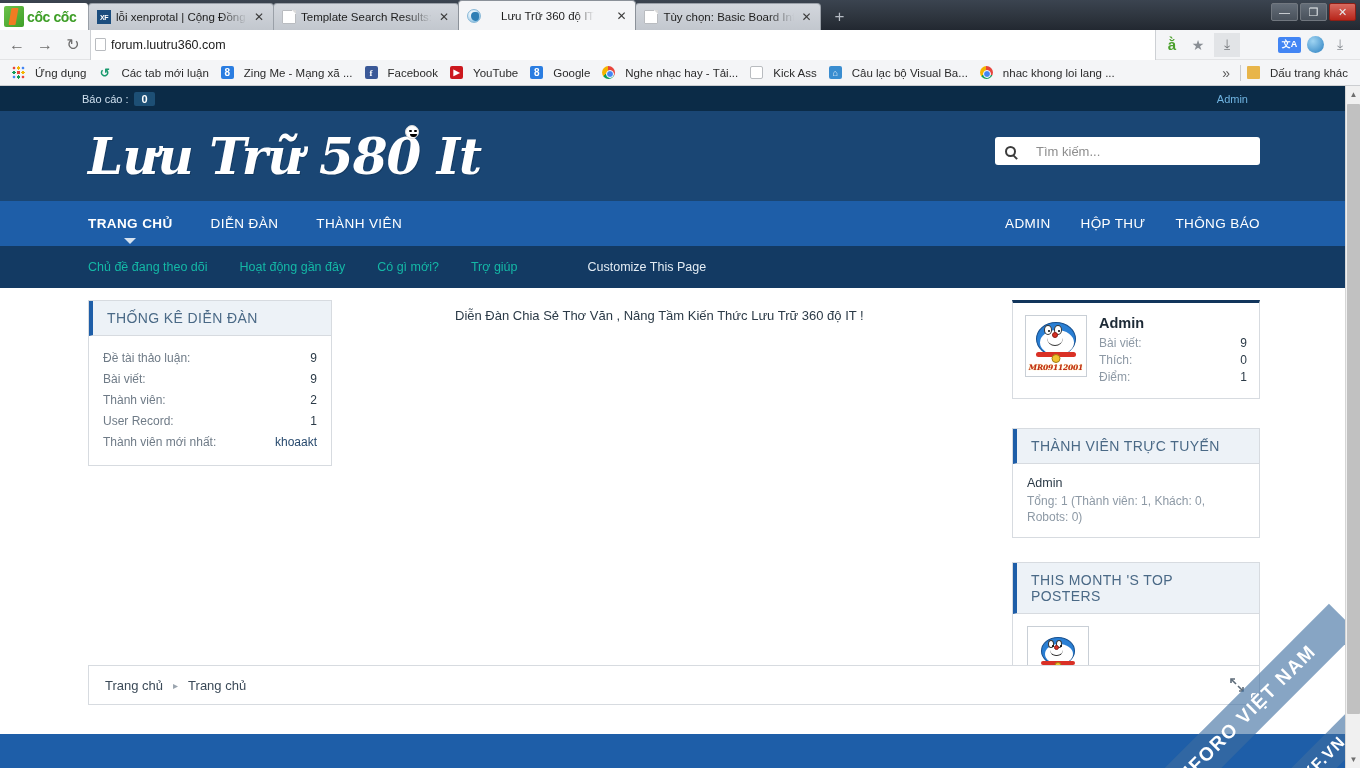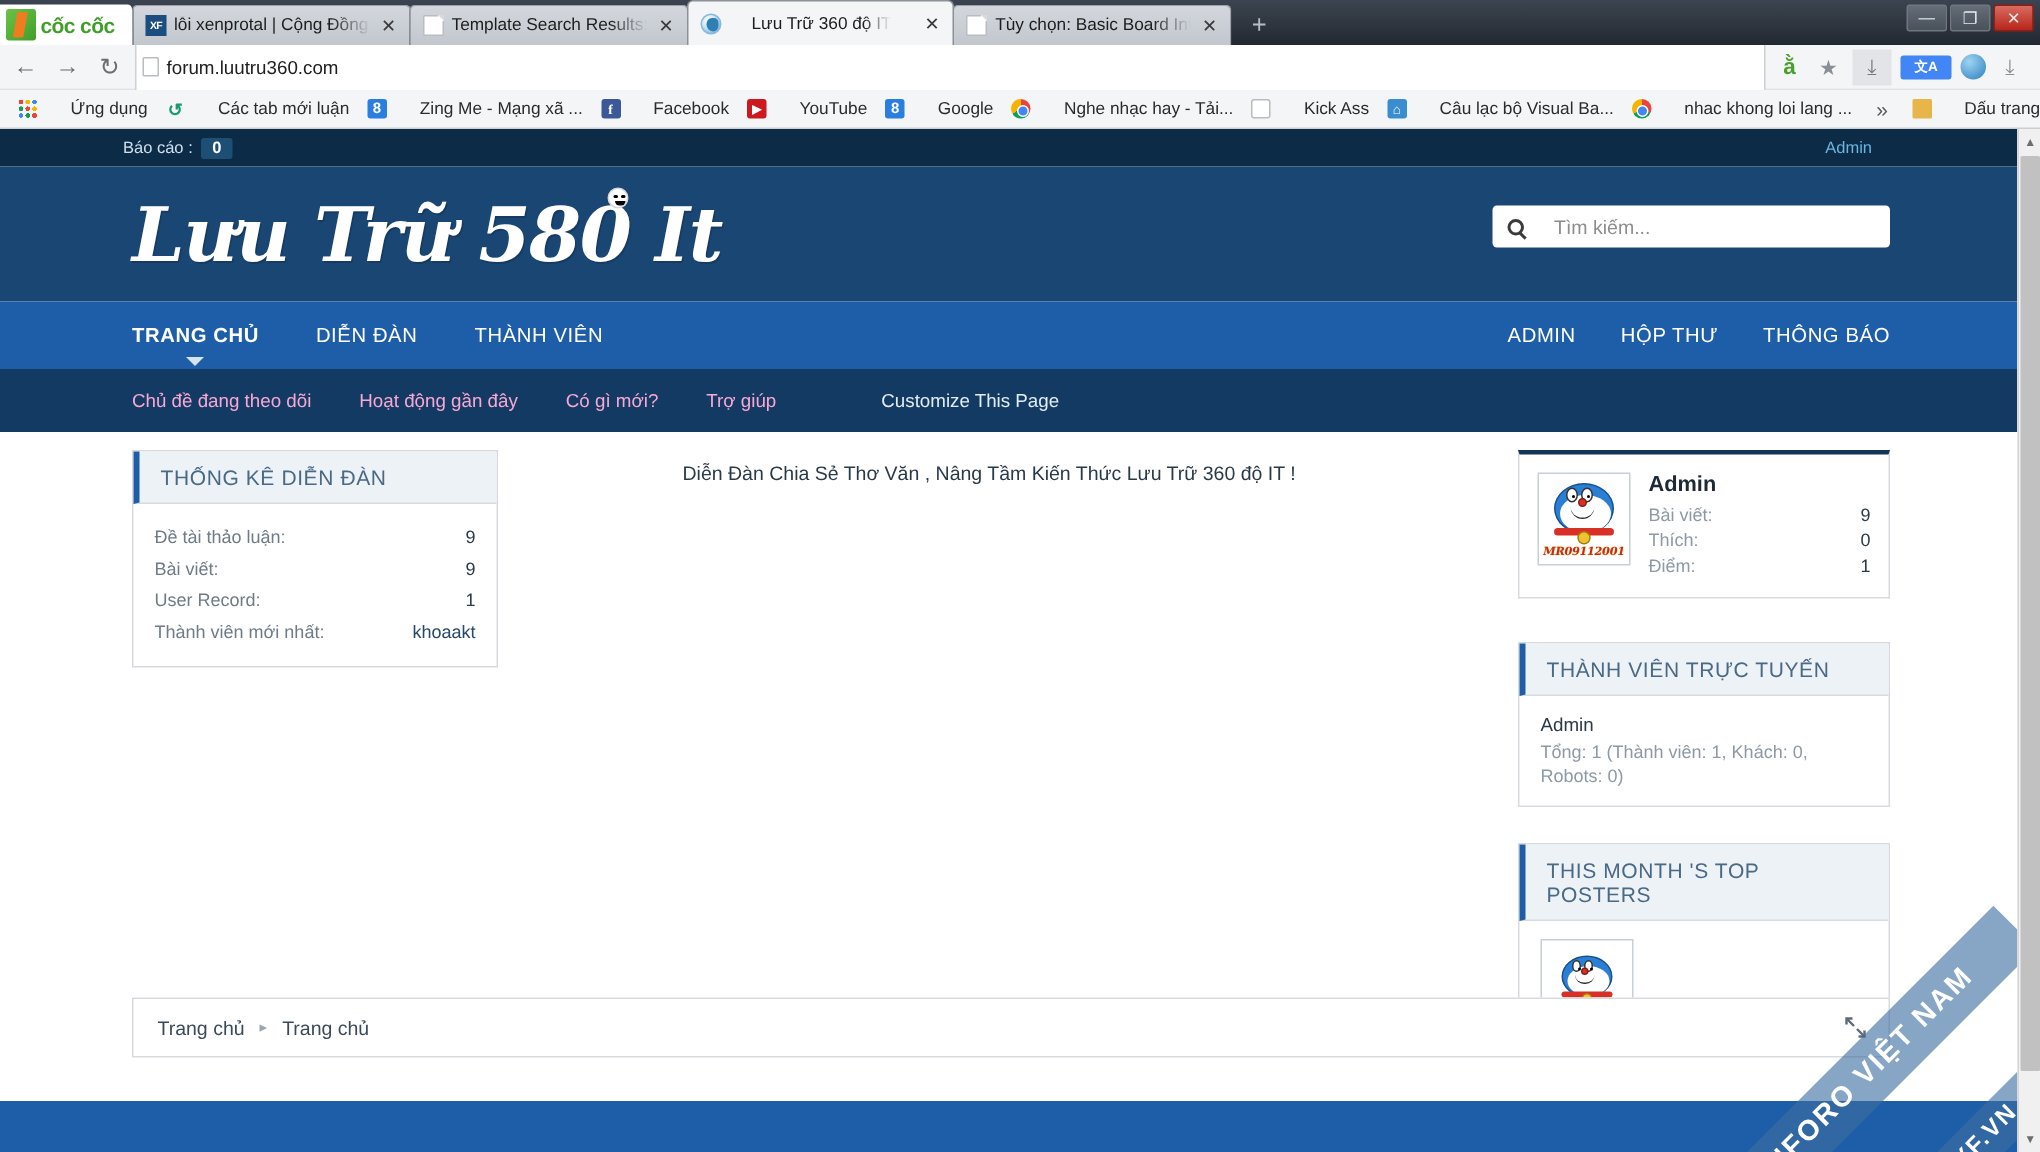--- a/index.html
+++ b/index.html
@@ -99,31 +99,31 @@
     display:flex; align-items:center; padding: 18px 4px; gap:5px;
     font-size: 12.5px; color:#202020;
   }
   .omni-icon { width:11px;height:13px;background:#fff;border:1px solid #b9bcc0;border-radius:1px;}
   .omni-right { display:flex; align-items:center; gap:6px; padding-right:4px; }
   .tb-icon { width:20px;height:20px;display:flex;align-items:center;justify-content:center;
     font-size:14px;color:#8a8f95;}
   .tb-icon.green { color:#4aa02c; font-weight:bold; font-size:15px;}
   .tb-dl { width:26px;height:24px;background:#e2e4e7;display:flex;align-items:center;
     justify-content:center;color:#76797d;font-size:14px;}
-  .tb-translate { width:34px;height:16px;background:#4285f4;border-radius:2px;color:#fff;
-    font-size:9px;display:flex;align-items:center;justify-content:center;font-weight:bold;}
+  .tb-translate { width:23px;height:16px;background:#4285f4;border-radius:2px;color:#fff;
+    font-size:9px;display:flex;align-items:center;justify-content:center;font-weight:bold;margin-left:32px;}
   .tb-refresh { width:17px;height:17px;border-radius:50%;
     background:radial-gradient(circle at 35% 30%,#9fd4f2,#2a7fc0); }
 
   .bookmarks {
     height: 26px; background:#f4f5f7; display:flex; align-items:center;
     padding: 0 6px; gap:0px; border-bottom:1px solid #ccced1;
     font-size: 11.5px; color:#2b2b2b; position:relative;
   }
-  .bm { display:flex;align-items:center;gap:22px;padding:2px 6px;white-space:nowrap; }
+  .bm { display:flex;align-items:center;gap:10px;padding:2px 6px;white-space:nowrap; }
   .bm-ico { width:13px;height:13px;flex:0 0 13px;border-radius:2px;position:relative;
     font-size:9px;color:#fff;display:flex;align-items:center;justify-content:center;font-weight:bold;}
   .ico-apps { background:
       radial-gradient(circle at 2px 2px,#e8453c 1.5px,transparent 1.6px),
       radial-gradient(circle at 6.5px 2px,#f4b400 1.5px,transparent 1.6px),
       radial-gradient(circle at 11px 2px,#4285f4 1.5px,transparent 1.6px),
       radial-gradient(circle at 2px 6.5px,#0f9d58 1.5px,transparent 1.6px),
       radial-gradient(circle at 6.5px 6.5px,#e8453c 1.5px,transparent 1.6px),
       radial-gradient(circle at 11px 6.5px,#f4b400 1.5px,transparent 1.6px),
       radial-gradient(circle at 2px 11px,#4285f4 1.5px,transparent 1.6px),
@@ -208,21 +208,21 @@
     position:absolute; left: 50%; transform: translateX(-50%);
     bottom: -13px;
     width:0;height:0;border-left:6px solid transparent;border-right:6px solid transparent;
     border-top:6px solid #d6e2ef;
   }
 
   .subnav {
     height: 42px; background:#133a63; display:flex; align-items:center;
   }
   .subnav-left { margin-left: 88px; display:flex; gap: 32px; }
-  .subnav-item { color:#f9a8d4; font-size:12.5px; }
+  .subnav-item { color:#14b8a6; font-size:12.5px; }
   .subnav-custom { margin-left: 70px; color:#e3ecf4; font-size:12.5px; }
 
   .content {
     position:relative; background:#fff; height: 480px; padding-top: 12px;
   }
 
   
   .block {
     background:#fff; border:1px solid #d7dbe0;
   }
@@ -506,20 +506,24 @@
             <div class="block-body">
               <div class="stat-row">
                 <span>Đề tài thảo luận:</span>
                 <span class="stat-val">9</span>
               </div>
               <div class="stat-row">
                 <span>Bài viết:</span>
                 <span class="stat-val">9</span>
               </div>
               <div class="stat-row">
+                <span>Thành viên:</span>
+                <span class="stat-val">2</span>
+              </div>
+              <div class="stat-row">
                 <span>User Record:</span>
                 <span class="stat-val">1</span>
               </div>
               <div class="stat-row">
                 <span>Thành viên mới nhất:</span>
                 <span class="stat-val link">khoaakt</span>
               </div>
             </div>
           </div>
         </div>

